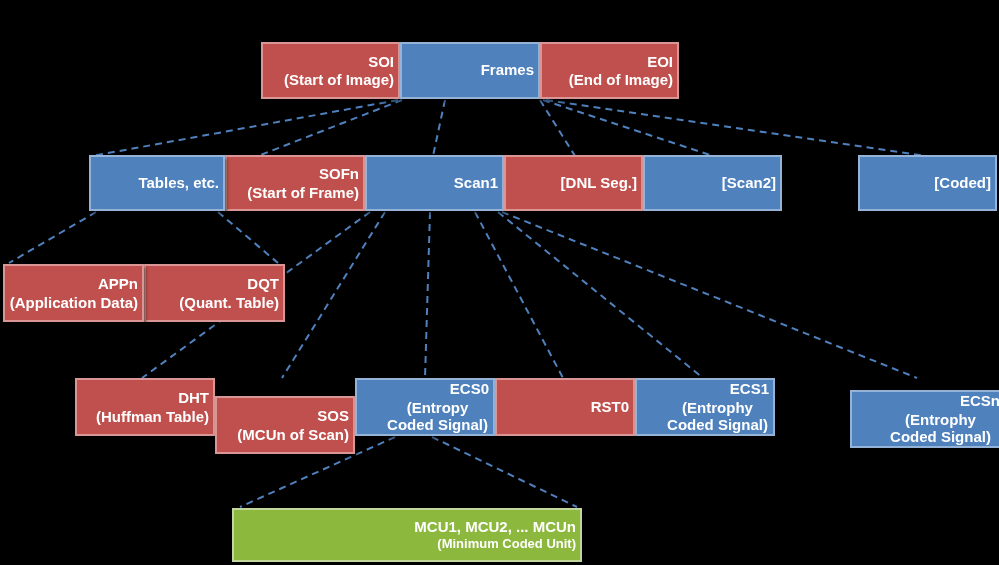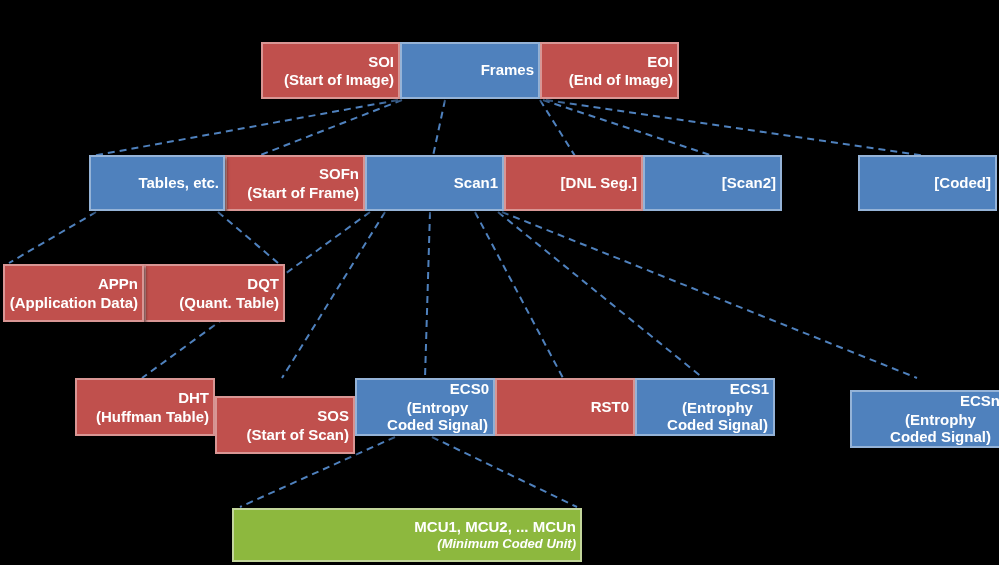--- a/index.html
+++ b/index.html
@@ -40,21 +40,21 @@
     font-weight: bold;
     border: 2px solid;
     padding: 2px 4px;
     box-shadow: 2px 3px 3px rgba(0,0,0,0.45);
   }
   .red   { background: var(--red_fill, #C0504D);  border-color: var(--red_border, #D99694); }
   .blue  { background: var(--blue_fill, #4F81BD); border-color: var(--blue_border, #95B3D7); padding-left: 29px; }
   .green { background: var(--green_fill, #8DB83E); border-color: var(--green_border, #C3D69B); }
   .t1 { font-size: 15px; line-height: 1.25; }
   .t2 { font-size: 15px; line-height: 1.15; }
-  .block-mcu .t2 { font-size: 13px; font-style: italic; }
+  .block-mcu .t2 { font-size: 13px; }
 </style>
 </head>
 <body>
 
 <div id="stage">
 
   <svg id="connectors" viewBox="0 0 999 565" xmlns="http://www.w3.org/2000/svg">
 
     <line class="conn" x1="398" y1="100" x2="92" y2="156"></line>
     <line class="conn" x1="402" y1="100" x2="258" y2="156"></line>
@@ -117,21 +117,21 @@
     <span class="t1">APPn</span>
     <span class="t2">(Application Data)</span>
   </div>
 
   <div class="block red" style="left:75px;top:378px;width:140px;height:58px">
     <span class="t1">DHT</span>
     <span class="t2">(Huffman Table)</span>
   </div>
   <div class="block red" style="left:215px;top:396px;width:140px;height:58px">
     <span class="t1">SOS</span>
-    <span class="t2">(Start of Scan)</span>
+    <span class="t2">(MCUn of Scan)</span>
   </div>
   <div class="block blue" style="left:355px;top:378px;width:140px;height:58px">
     <span class="t1">ECS0</span>
     <span class="t2">(Entropy Coded Signal)</span>
   </div>
   <div class="block red" style="left:495px;top:378px;width:140px;height:58px">
     <span class="t1">RST0</span>
   </div>
   <div class="block blue" style="left:635px;top:378px;width:140px;height:58px">
     <span class="t1">ECS1</span>

